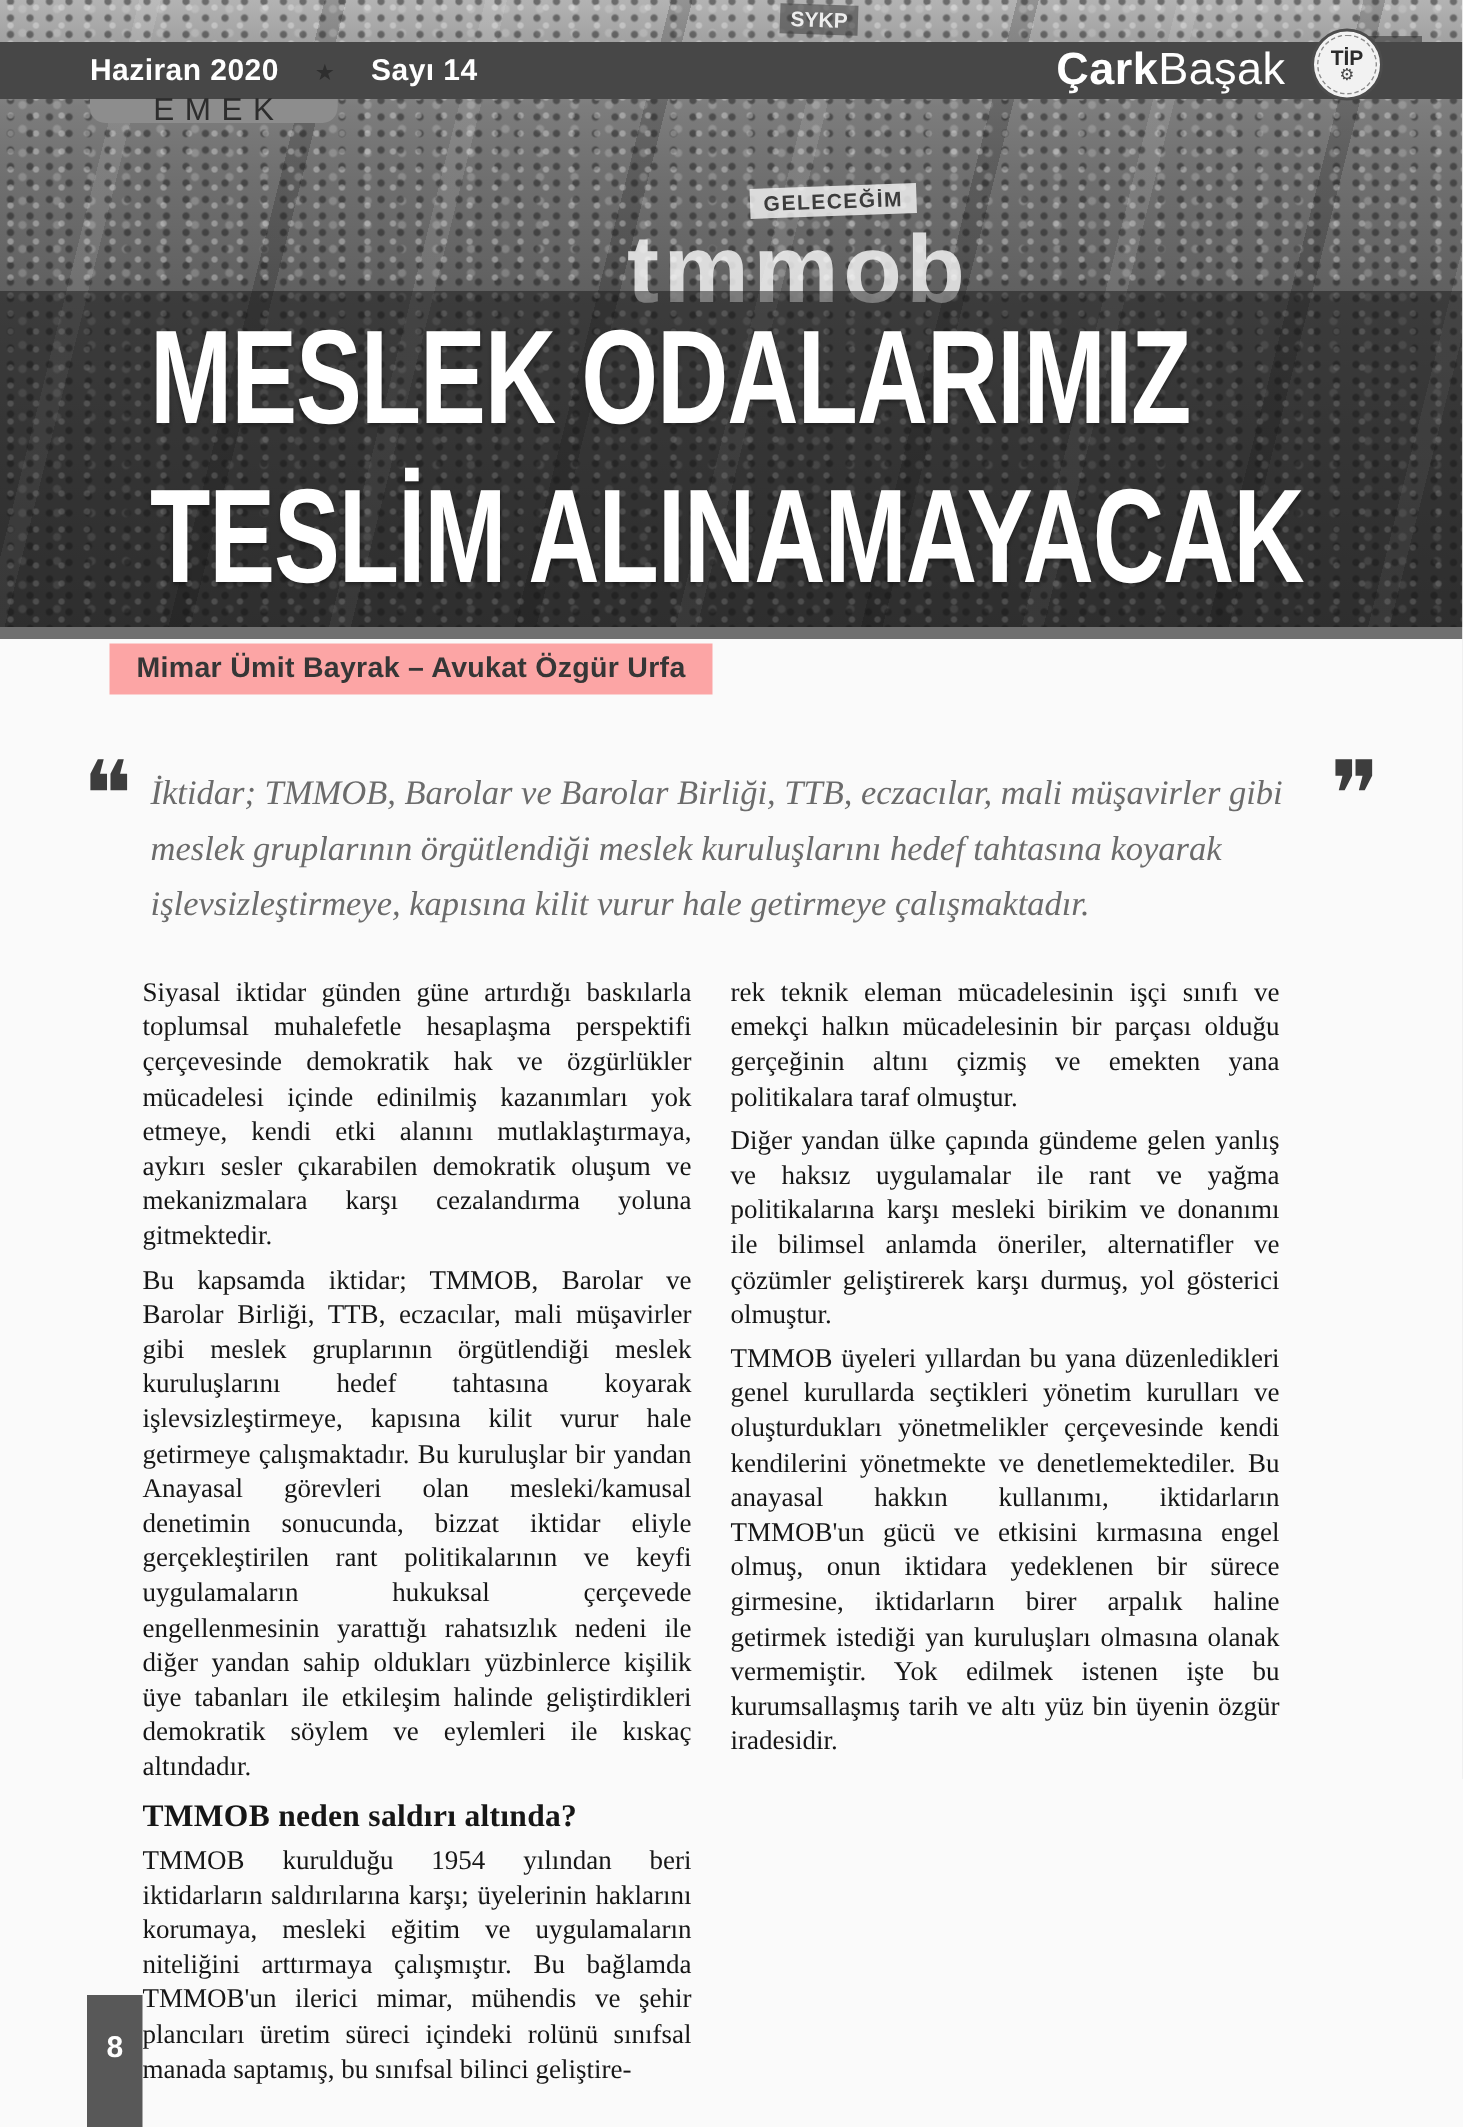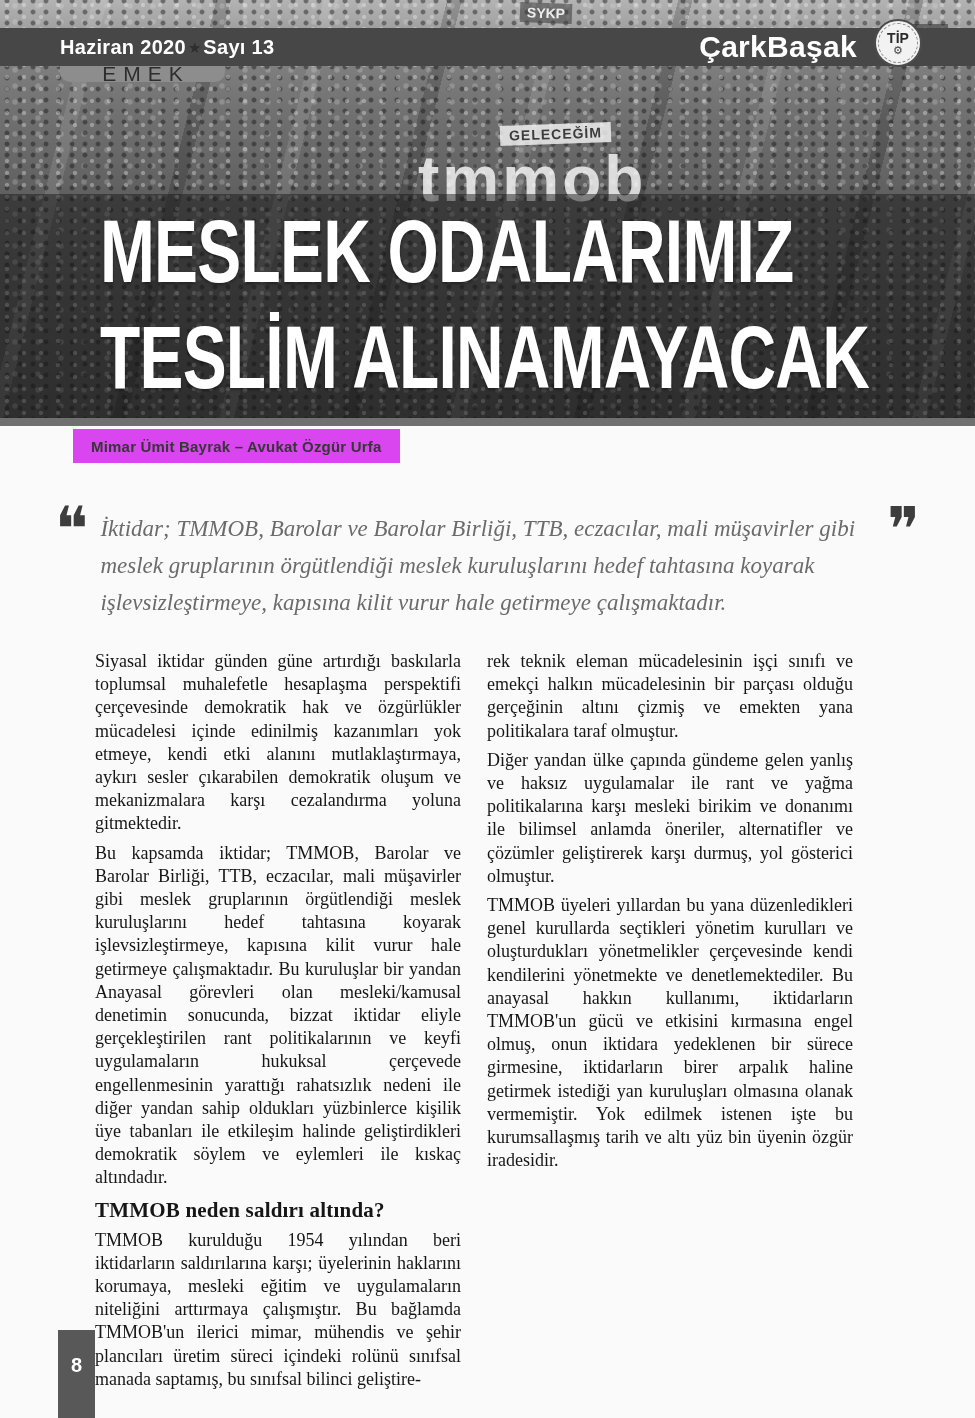--- a/index.html
+++ b/index.html
@@ -42,26 +42,26 @@
     text-shadow:0 2px 3px rgba(0,0,0,.35);
   }
 
   
   .header-bar {
     position:absolute; top:28px; left:0; width:975px; height:38px;
     background:#474747; z-index:6;
     display:flex; align-items:center; justify-content:space-between;
     padding:0 118px 0 60px; color:#fff;
   }
-  .issue-group { display:flex; align-items:center; gap:2px; }
+  .issue-group { display:flex; align-items:center; gap:24px; }
   .issue-date, .issue-no { font-size:20px; font-weight:bold; letter-spacing:.3px; }
   .star-icon { color:#2e2e2e; font-size:15px; padding-top:2px; }
   .brand { font-size:30px; letter-spacing:.3px; }
   .brand .b1 { font-weight:bold; }
-  .brand .b2 { font-weight:bold; }
+  .brand .b2 { font-weight:normal; }
 
   .tip-logo {
     position:absolute; top:19px; left:874px; width:48px; height:48px;
     border-radius:50%; background:#f2f2f2; border:2px solid #4c4c4c; z-index:7;
     display:flex; flex-direction:column; align-items:center; justify-content:center;
   }
   .tip-ring { position:absolute; inset:2px; border:1px dashed #8a8a8a; border-radius:50%; }
   .tip-text { font-size:14px; font-weight:bold; color:#2b2b2b; line-height:14px; }
   .tip-emblem { font-size:11px; color:#444; line-height:11px; }
 
@@ -70,22 +70,22 @@
     position:absolute; top:66px; left:60px; width:165px; height:16px; z-index:6;
     background:#8d8d8d; border-radius:0 0 10px 10px;
     display:flex; align-items:center; justify-content:center;
     font-size:21px; letter-spacing:7px; color:#2d2d2d; padding-left:7px;
   }
 
   
   .gray-strip { position:absolute; top:418px; left:0; width:975px; height:8px; background:#707070; }
   .byline-box {
     position:absolute; top:429px; left:73px; height:34px; z-index:4;
-    background:#d946ef; display:flex; align-items:center; padding:0 18px;
-    font-size:15px; font-weight:bold; color:#363636; letter-spacing:.2px;
+    background:#fca5a5; display:flex; align-items:center; padding:0 18px;
+    font-size:19px; font-weight:bold; color:#363636; letter-spacing:.2px;
   }
 
   
   .pullquote {
     position:absolute; top:504px; left:55px; width:865px;
     display:flex; align-items:flex-start;
   }
   .quote-mark { font-size:62px; line-height:52px; color:#3d3d3d; font-family:"DejaVu Sans", sans-serif; }
   .quote-text {
     flex:1; margin:0 12px; padding-top:6px;
@@ -129,21 +129,21 @@
     <div class="headline">
       <div class="line">MESLEK ODALARIMIZ</div>
       <div class="line">TESLİM ALINAMAYACAK</div>
     </div>
   </div>
 
   <div class="header-bar">
     <div class="issue-group">
       <span class="issue-date">Haziran 2020</span>
       <span class="star-icon">★</span>
-      <span class="issue-no">Sayı 13</span>
+      <span class="issue-no">Sayı 14</span>
     </div>
     <div class="brand">
       <span class="b1">Çark</span><span class="b2">Başak</span>
     </div>
   </div>
 
   <div class="tip-logo">
     <div class="tip-ring"></div>
     <div class="tip-text">TİP</div>
     <div class="tip-emblem">⚙</div>

